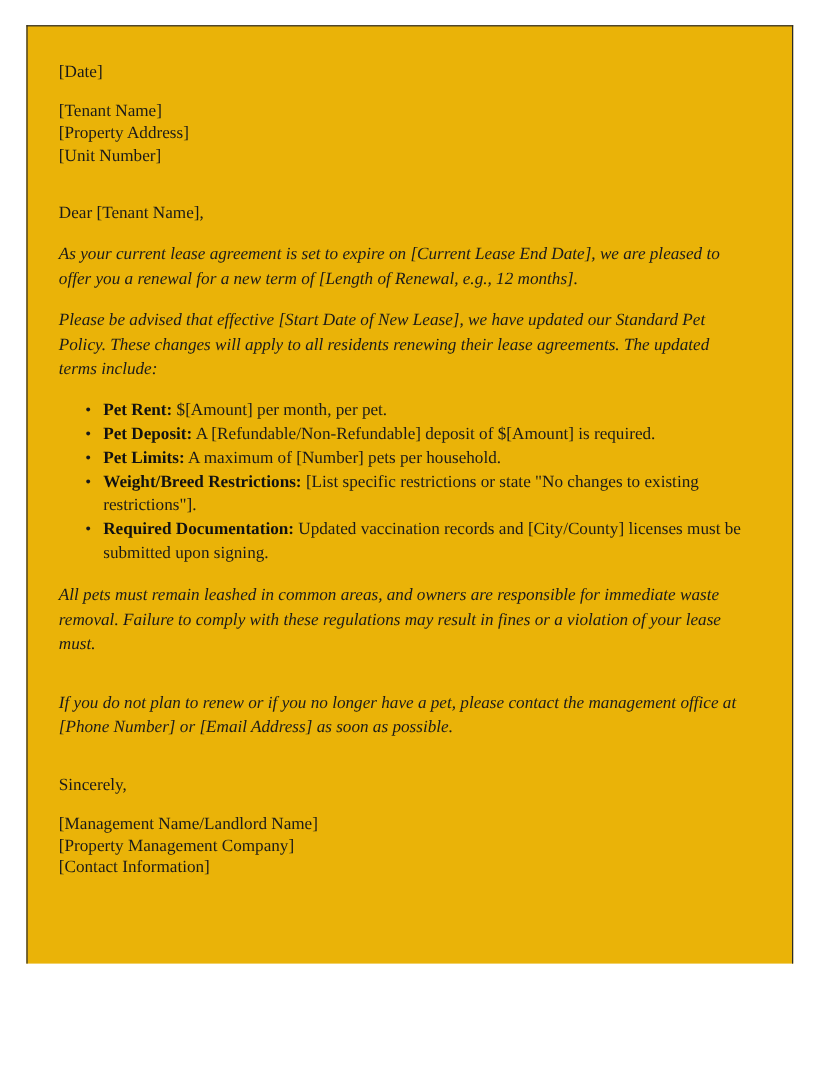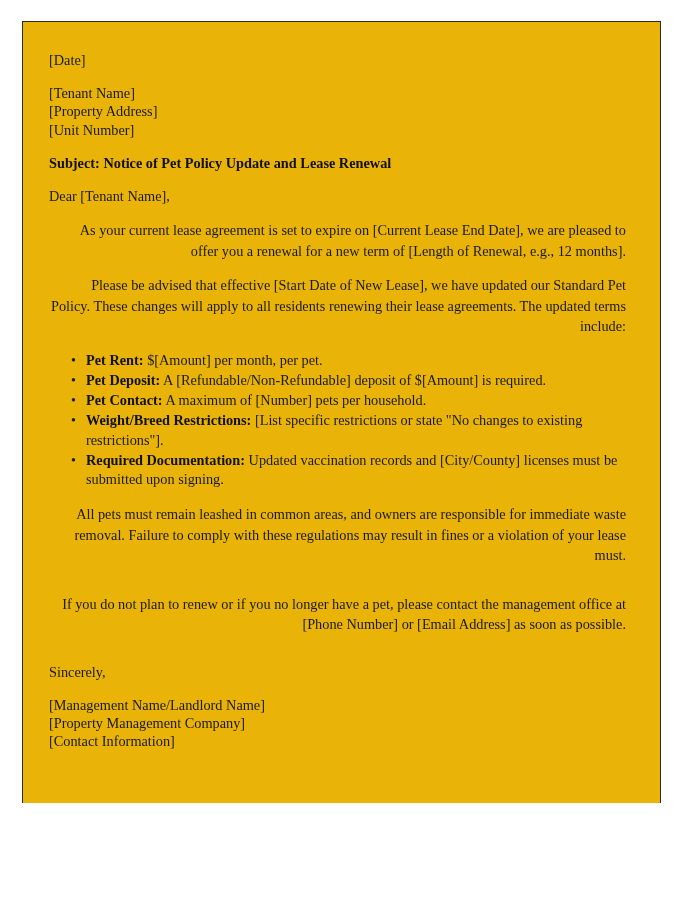--- a/index.html
+++ b/index.html
@@ -44,22 +44,23 @@
     color: #1a1a1a;
   }
 
   .gap-sm { height: 14px; }
   .gap-md { height: 15px; }
 
   .para {
     font-size: 14.3px;
     line-height: 20.5px;
     margin: 0;
-    text-align: right;
+    text-align: left;
     color: #1a1a1a;
+    font-style: italic;
   }
 
   .subject {
     font-size: 14.3px;
     line-height: 18.2px;
     font-weight: bold;
     margin: 0;
     color: #111111;
   }
 
@@ -101,21 +102,20 @@
     <div class="gap-md"></div>
 
     <div>
       <div class="line">[Tenant Name]</div>
       <div class="line">[Property Address]</div>
       <div class="line">[Unit Number]</div>
     </div>
 
     <div class="gap-md"></div>
 
-    <div class="subject">Subject: Notice of Pet Policy Update and Lease Renewal</div>
 
     <div class="gap-md"></div>
 
     <div class="line">Dear [Tenant Name],</div>
 
     <div class="gap-md"></div>
 
     <p class="para">As your current lease agreement is set to expire on [Current Lease End Date], we are pleased to offer you a renewal for a new term of [Length of Renewal, e.g., 12 months].</p>
 
     <div class="gap-sm"></div>
@@ -125,21 +125,21 @@
     <div class="gap-sm"></div>
 
     <ul class="bullet-list">
       <li>
         <span class="lbl">Pet Rent:</span><span> $[Amount] per month, per pet.</span>
       </li>
       <li>
         <span class="lbl">Pet Deposit:</span><span> A [Refundable/Non-Refundable] deposit of $[Amount] is required.</span>
       </li>
       <li>
-        <span class="lbl">Pet Contact:</span><span> A maximum of [Number] pets per household.</span>
+        <span class="lbl">Pet Limits:</span><span> A maximum of [Number] pets per household.</span>
       </li>
       <li>
         <span class="lbl">Weight/Breed Restrictions:</span><span> [List specific restrictions or state "No changes to existing restrictions"].</span>
       </li>
       <li>
         <span class="lbl">Required Documentation:</span><span> Updated vaccination records and [City/County] licenses must be submitted upon signing.</span>
       </li>
     </ul>
 
     <div class="gap-sm"></div>

